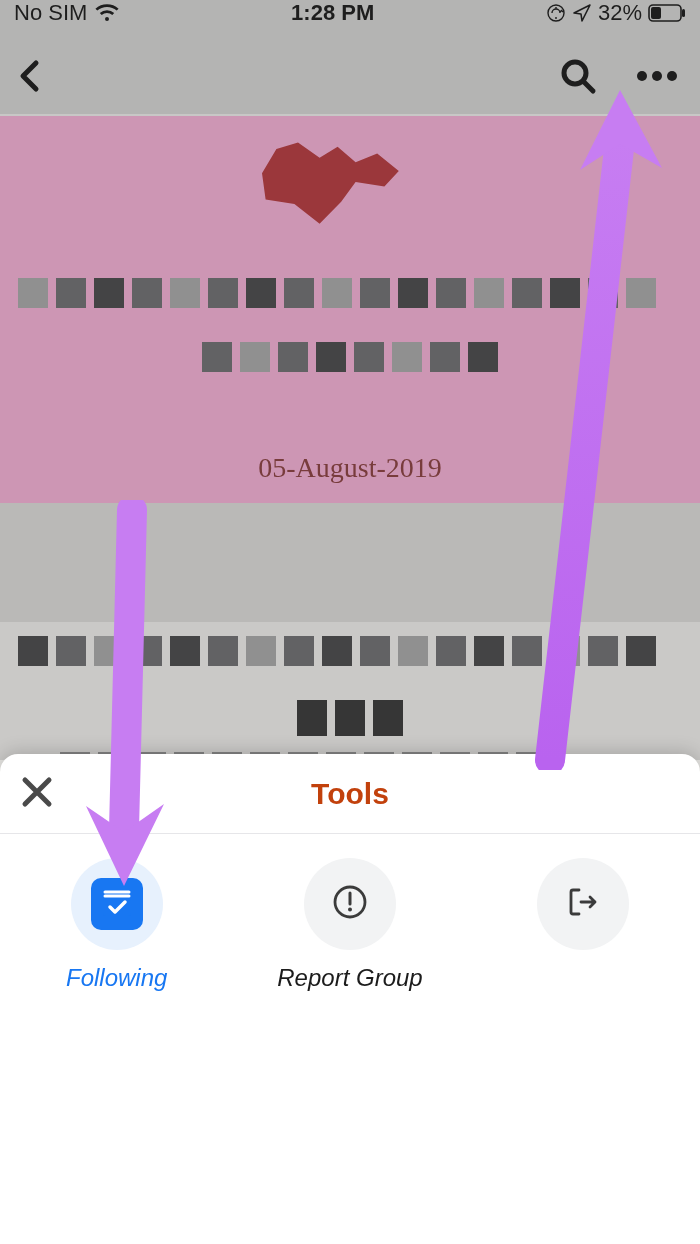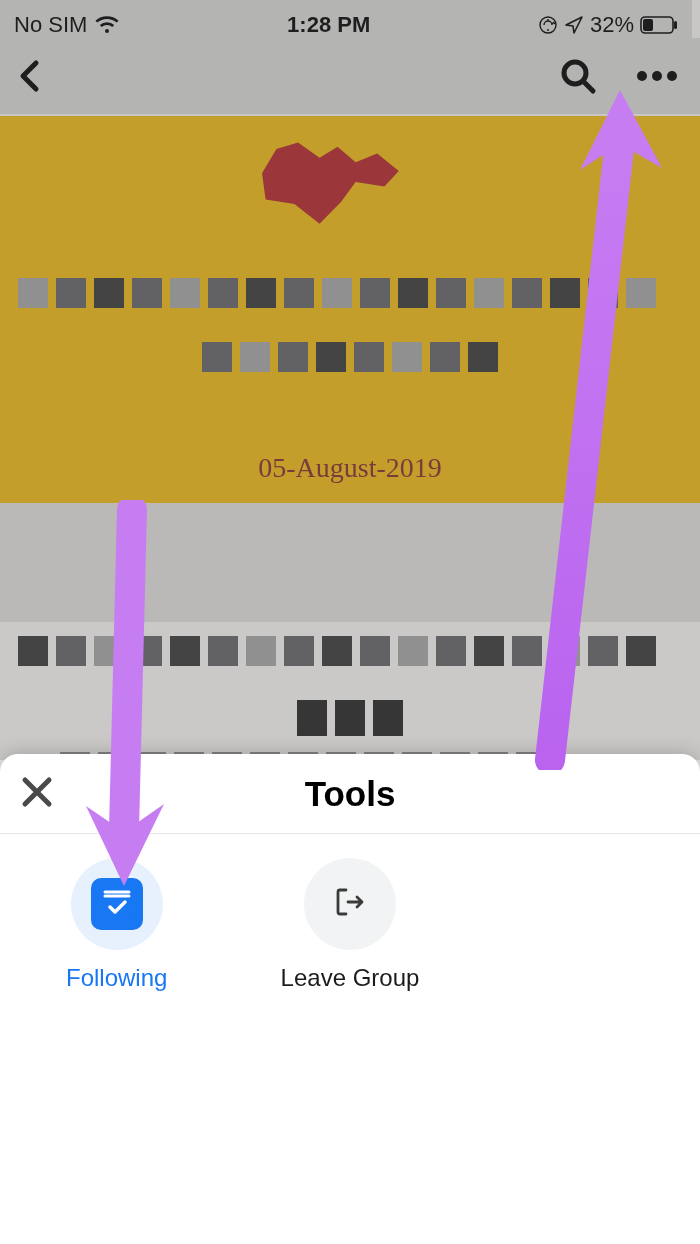--- a/index.html
+++ b/index.html
@@ -3,33 +3,33 @@
 <meta charset="utf-8">
 <style>
   * { box-sizing: border-box; margin: 0; padding: 0; }
   html, body { width: 700px; height: 1244px; overflow: hidden; font-family: -apple-system, "Helvetica Neue", Arial, sans-serif; }
   body { background: #fff; position: relative; }
 
   
   .backdrop { position: absolute; inset: 0; background: #e3e2e0; }
 
   
-  .status { position: absolute; top: 0; left: 0; right: 8px; height: 38px; display: flex; align-items: flex-end; justify-content: space-between; padding: 0 14px; font-size: 22px; color: #000; background: rgba(180,180,178,0.55); }
+  .status { position: absolute; top: 0; left: 0; right: 0; height: 38px; display: flex; align-items: flex-start; justify-content: space-between; padding: 0 14px; font-size: 22px; color: #000; background: rgba(180,180,178,0.55); }
   .status .left, .status .right { display: flex; align-items: center; gap: 8px; }
   .status .right { gap: 6px; }
   .status svg { display: block; }
 
   
   .nav { position: absolute; top: 38px; left: 0; right: 0; height: 76px; display: flex; align-items: center; justify-content: space-between; padding: 0 22px 0 12px; background: rgba(180,180,178,0.55); }
   .nav .right { display: flex; align-items: center; gap: 38px; }
   .nav svg { display: block; }
 
   
   .content { position: absolute; top: 116px; left: 0; right: 0; bottom: 0; background: #d0cfcc; }
-  .cover { position: relative; width: 700px; height: 387px; background: #eab308; filter: contrast(0.92) brightness(0.98); }
+  .cover { position: relative; width: 700px; height: 387px; background: #f9a8d4; filter: contrast(0.92) brightness(0.98); }
   .shape-red { position: absolute; top: 22px; left: 244px; width: 180px; height: 110px; background:#ae1b20; clip-path: polygon(10% 32%, 18% 10%, 30% 4%, 42% 18%, 52% 8%, 62% 22%, 74% 14%, 86% 30%, 78% 44%, 62% 40%, 54% 58%, 42% 78%, 28% 60%, 12% 56%); }
   .pxrow { position: absolute; left: 18px; right: 18px; height: 36px; display: flex; flex-wrap: wrap; gap: 8px; }
   .pxrow span { width: 30px; height: 30px; background:#5a5a5d; }
   .pxrow span.l { background:#9d9d9d; }
   .pxrow span.d { background:#2d2d30; }
   .cover .r1 { top: 162px; }
   .cover .r2 { top: 226px; left: 140px; right: 140px; justify-content: center; }
   .caption { position: absolute; left: 0; right: 0; top: 336px; text-align: center; font-family: "Times New Roman", serif; font-size: 28px; color:#7a2222; }
 
   .block2 { position: absolute; top: 506px; left: 0; right: 0; height: 280px; background:#f4f3f0; filter: contrast(0.92) brightness(0.98); }
@@ -45,24 +45,24 @@
   .block2 .strip .c { background:#8e8e8e; }
   .block2 .strip .d { background:#1260c4; }
 
   
   .dim { position:absolute; top:0; left:0; right:0; height: 760px; background: rgba(120,120,120,0.25); pointer-events:none; }
 
   
   .sheet { position: absolute; left: 0; right: 0; bottom: 0; height: 490px; background:#fff; border-top-left-radius: 18px; border-top-right-radius: 18px; box-shadow: 0 -2px 18px rgba(0,0,0,0.18); }
   .sheet-hdr { height: 80px; display:flex; align-items:center; justify-content:center; position:relative; border-bottom:1px solid #e6e6e9; }
   .sheet-hdr .close { position:absolute; left: 20px; top: 50%; transform: translateY(-50%); }
-  .sheet-hdr .title { font-size: 35px; font-weight: 600; color:#000000; }
+  .sheet-hdr .title { font-size: 30px; font-weight: 600; color:#c2410c; }
 
   .grid { display:grid; grid-template-columns: repeat(3, 1fr); padding: 24px 0 0 0; }
-  .tool { display:flex; flex-direction:column; align-items:center; gap:14px; height: 190px; }
+  .tool { display:flex; flex-direction:column; align-items:center; gap:14px; height: 190px; font-style: italic; }
   .tool .circle { width: 92px; height: 92px; border-radius: 50%; background:#f2f3f4; display:flex; align-items:center; justify-content:center; }
   .tool.active .circle { background:#e7f1fd; }
   .tool .iconbox { width:52px; height:52px; border-radius:10px; background:#1877f2; display:flex; align-items:center; justify-content:center; }
   .tool .lbl { font-size: 24px; color:#1c1c1c; text-align:center; line-height:1.2; max-width: 180px; }
   .tool.active .lbl { color:#1877f2; }
 
   
   .arrow { position:absolute; pointer-events:none; }
 </style>
 </head>
@@ -236,31 +236,42 @@
               <rect x="2" y="8" width="28" height="18" rx="3" fill="#1877f2" stroke="#fff" stroke-width="0"></rect>
               <path d="M9 17l5 5 10-10" stroke="#fff" stroke-width="3.5" fill="none" stroke-linecap="round" stroke-linejoin="round"></path>
             </svg>
         </div>
       </div>
       <div class="lbl">Following</div>
     </div>
 
 
 
+    <div class="tool">
+      <div class="circle">
+        <span>
+          <svg width="44" height="44" viewBox="0 0 44 44">
+              <circle cx="22" cy="22" r="15" fill="none" stroke="#3b3b3b" stroke-width="2.8"></circle>
+              <path d="M22 13v11" stroke="#3b3b3b" stroke-width="3" stroke-linecap="round"></path>
+              <circle cx="22" cy="29.5" r="2" fill="#3b3b3b"></circle>
+            </svg>
+        </span>
+      </div>
+      <div class="lbl">Report Group</div>
+    </div>
 
     <div class="tool">
       <div class="circle">
         <span>
           <svg width="44" height="44" viewBox="0 0 44 44">
               <path d="M18 10h-6a2 2 0 00-2 2v20a2 2 0 002 2h6" fill="none" stroke="#3b3b3b" stroke-width="2.8" stroke-linecap="round"></path>
               <path d="M20 22h14m-5-5l5 5-5 5" fill="none" stroke="#3b3b3b" stroke-width="2.8" stroke-linecap="round" stroke-linejoin="round"></path>
             </svg>
         </span>
       </div>
-      <div class="lbl">Leave Group</div>
     </div>
 
     <div></div>
   </div>
 </div>
 
 <svg class="arrow" style="left:510px; top:80px;" width="180" height="690" viewBox="0 0 180 690">
   <defs>
       <linearGradient id="g1" x1="0" y1="0" x2="0" y2="1">
         <stop offset="0" stop-color="#c77df2"></stop>

